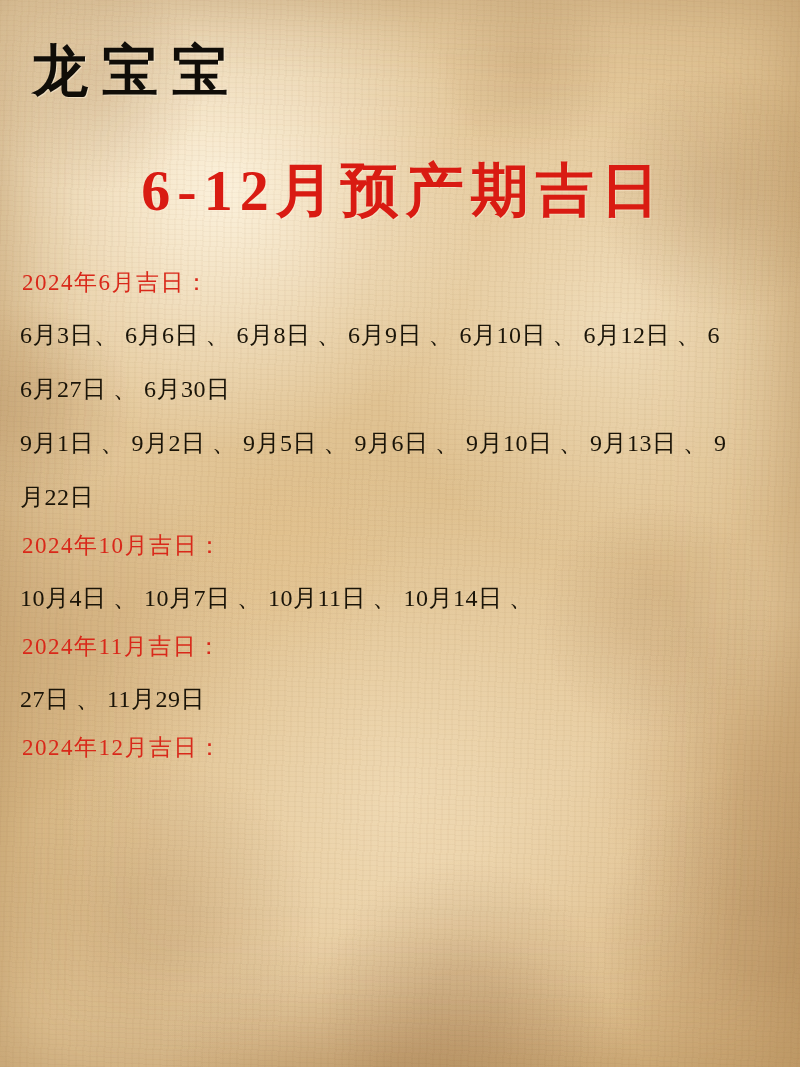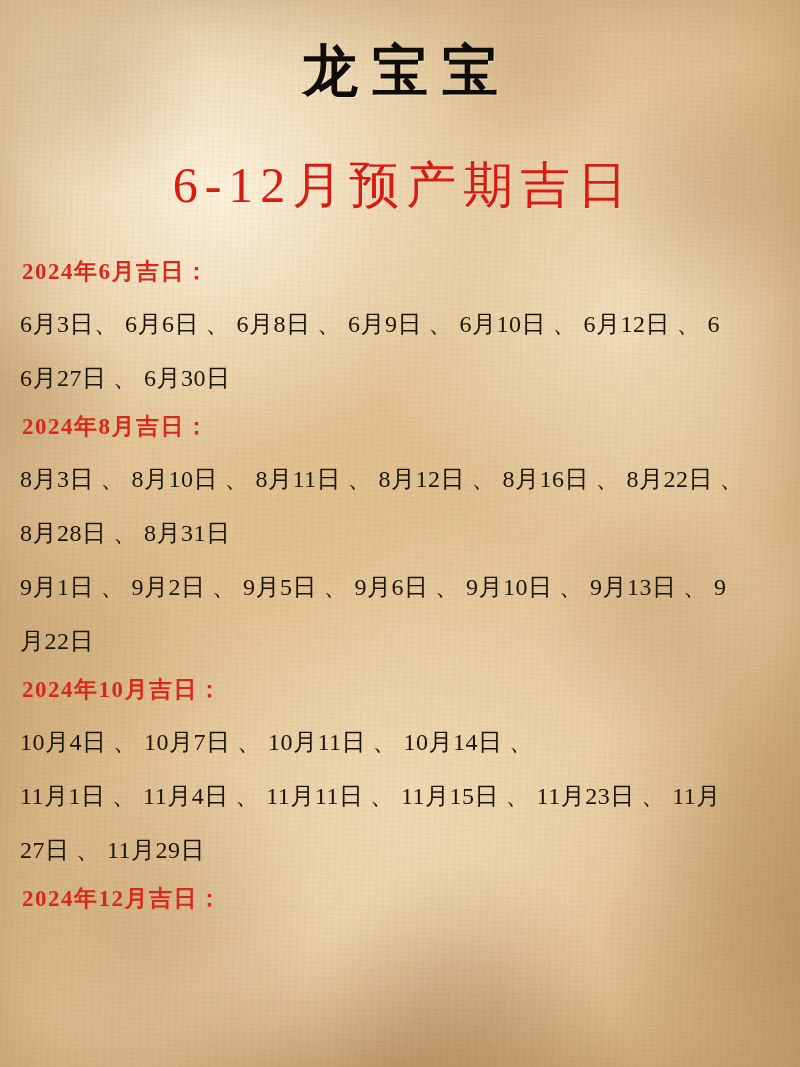--- a/index.html
+++ b/index.html
@@ -72,54 +72,53 @@
   .content {
     position: relative;
     z-index: 3;
     padding: 0 18px;
   }
 
   
   .title-main {
     margin: 0;
     padding-top: 34px;
-    text-align: center;
     font-family: "Liberation Serif", "DejaVu Serif", serif;
     font-size: 56px;
     font-weight: 700;
     letter-spacing: 14px;
     text-indent: 14px;
     color: #100d08;
     text-shadow: 1px 1px 0 rgba(255,245,225,0.5);
   }
   .title-sub {
     margin: 0;
     padding-top: 42px;
     text-align: center;
     font-family: "Liberation Serif", "DejaVu Serif", serif;
-    font-size: 50px;
-    font-weight: 400;
+    font-size: 58px;
+    font-weight: 700;
     letter-spacing: 7px;
     text-indent: 7px;
     color: #d91b12;
     text-shadow: 1px 1px 0 rgba(255,240,220,0.45);
   }
 
   
   .sections {
     margin-top: 34px;
     padding: 0 2px;
   }
   .section {
     margin-bottom: 2px;
   }
   .section-head {
     color: #d9281a;
     font-size: 23px;
-    font-weight: 700;
+    font-weight: 400;
     letter-spacing: 1.5px;
     line-height: 1.62;
     margin: 0 0 1px 2px;
     font-family: "Liberation Serif", "DejaVu Serif", serif;
   }
   .section-body {
     color: #1a1408;
     font-size: 24px;
     letter-spacing: 0.5px;
     line-height: 1.58;
@@ -152,41 +151,34 @@
           <div class="section-body">
             <span class="line">6月3日、 6月6日 、 6月8日 、 6月9日 、 6月10日 、 6月12日 、 6</span>
             <span class="line">6月27日 、 6月30日</span>
           </div>
         </div>
         <div class="section">
           <div class="section-body">
           </div>
         </div>
         <div class="section">
-          <div class="section-head">2024年8月吉日：</div>
-          <div class="section-body">
-            <span class="line">8月3日 、 8月10日 、 8月11日 、 8月12日 、 8月16日 、 8月22日 、</span>
-            <span class="line">8月28日 、 8月31日</span>
-          </div>
-        </div>
-        <div class="section">
           <div class="section-body">
             <span class="line">9月1日 、 9月2日 、 9月5日 、 9月6日 、 9月10日 、 9月13日 、 9</span>
             <span class="line">月22日</span>
           </div>
         </div>
         <div class="section">
           <div class="section-head">2024年10月吉日：</div>
           <div class="section-body">
             <span class="line">10月4日 、 10月7日 、 10月11日 、 10月14日 、</span>
           </div>
         </div>
         <div class="section">
+          <div class="section-head">2024年11月吉日：</div>
           <div class="section-body">
-            <span class="line">11月1日 、 11月4日 、 11月11日 、 11月15日 、 11月23日 、 11月</span>
             <span class="line">27日 、 11月29日</span>
           </div>
         </div>
         <div class="section">
           <div class="section-head">2024年12月吉日：</div>
         </div>
       </div>
   </div>
 </div>
 

